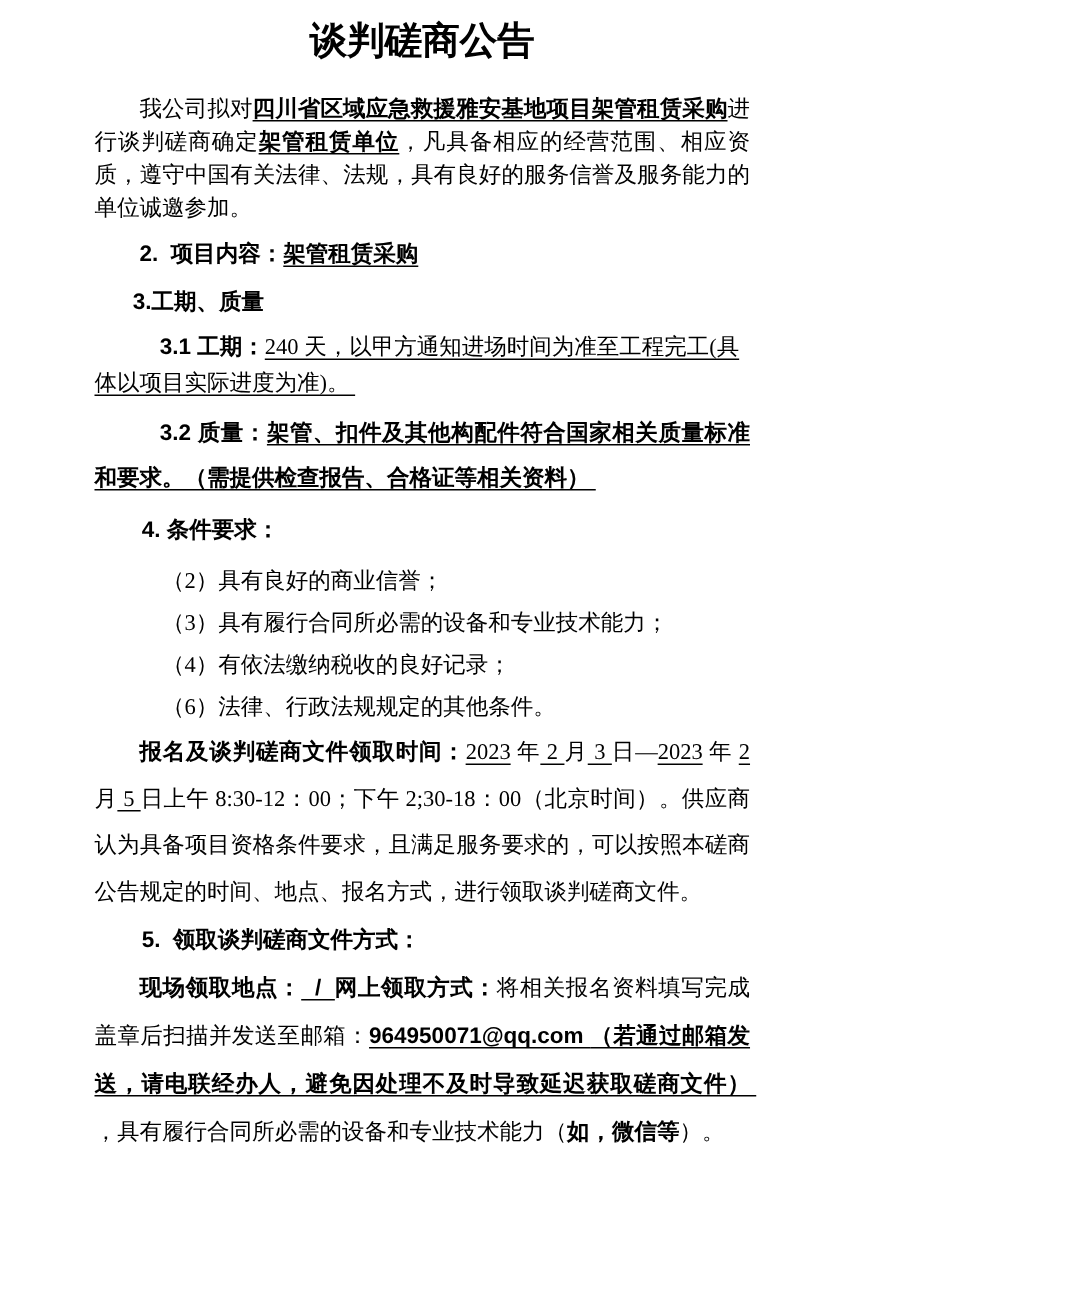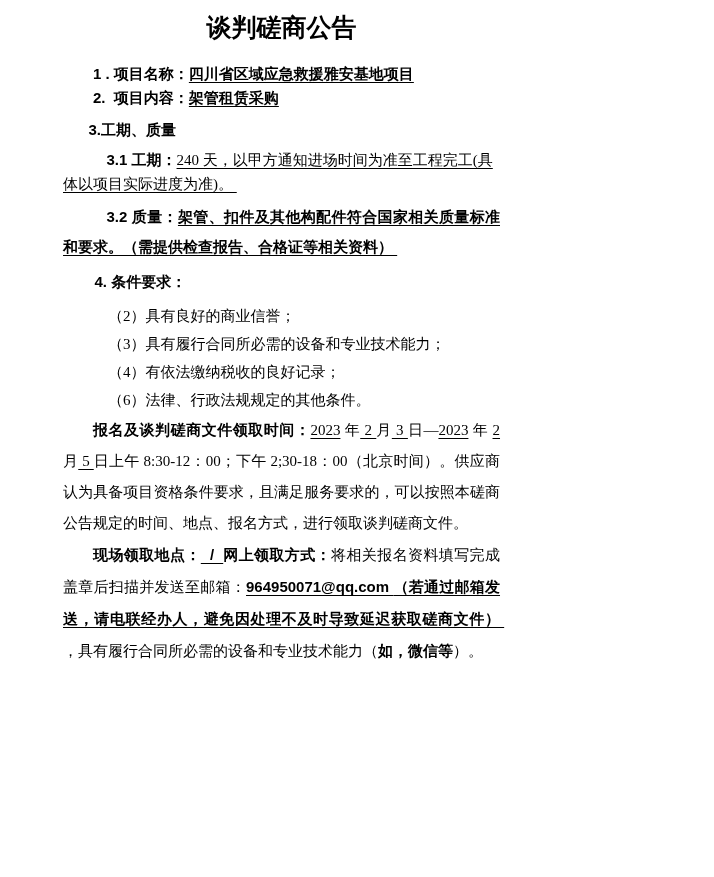--- a/index.html
+++ b/index.html
@@ -55,33 +55,34 @@
   .signup { line-height: 31px; text-indent: 2em; }
   .h5     { line-height: 24px; text-indent: 2.1em; margin-top: 4px; margin-bottom: 4px; }
   .pickup { line-height: 31px; text-indent: 2em; }
 </style>
 </head>
 <body>
 
 <div id="doc">
   <h1 class="title">谈判磋商公告</h1>
 
+  <p class="para just intro"><span>我公司拟对</span><span class="bu">四川省区域应急救援雅安基地项目架管租赁采购</span><span>进行谈判磋商确定</span><span class="bu">架管租赁单位</span><span>，凡具备相应的经营范围、相应资质，遵守中国有关法律、法规，具有良好的服务信誉及服务能力的单位诚邀参加。</span></p>
 
-  <p class="para item"><span class="b">1 . 项目名称：</span><span class="bu">四川省区域应急救援雅安基地项目</span></p>
   <p class="para item"><span class="b">2.  项目内容：</span><span class="bu">架管租赁采购</span></p>
 
   <p class="para h3"><span class="b">3.工期、质量</span></p>
   <p class="para s31"><span class="b">3.1 工期：</span><span class="u">240 天，以甲方通知进场时间为准至工程完工(具体以项目实际进度为准)。 </span></p>
   <p class="para just s32"><span class="b">3.2 质量：</span><span class="bu">架管、扣件及其他构配件符合国家相关质量标准和要求。（需提供检查报告、合格证等相关资料） </span></p>
 
   <p class="para h4"><span class="b">4. 条件要求：</span></p>
 
   <p class="para cond"><span>（2）具有良好的商业信誉；</span></p>
   <p class="para cond"><span>（3）具有履行合同所必需的设备和专业技术能力；</span></p>
   <p class="para cond"><span>（4）有依法缴纳税收的良好记录；</span></p>
   <p class="para cond"><span>（6）法律、行政法规规定的其他条件。</span></p>
 
 
   <p class="para just signup"><span class="b">报名及谈判磋商文件领取时间：</span><span class="u">2023</span><span> 年</span><span class="u"> 2 </span><span>月</span><span class="u"> 3 </span><span>日—</span><span class="u">2023</span><span> 年 </span><span class="u">2</span><span> 月</span><span class="u"> 5 </span><span>日上午 8:30-12：00；下午 2;30-18：00（北京时间）。供应商认为具备项目资格条件要求，且满足服务要求的，可以按照本磋商公告规定的时间、地点、报名方式，进行领取谈判磋商文件。</span></p>
 
+  <p class="para h5"><span class="b">5.  领取谈判磋商文件方式：</span></p>
   <p class="para just pickup"><span class="b">现场领取地点：</span><span class="bu">  /  </span><span class="b">网上领取方式：</span><span>将相关报名资料填写完成盖章后扫描并发送至邮箱：</span><span class="bu">964950071@qq.com </span><span class="bu">（若通过邮箱发送，请电联经办人，避免因处理不及时导致延迟获取磋商文件） </span><span>，具有履行合同所必需的设备和专业技术能力（</span><span class="b">如，微信等</span><span>）。</span></p>
 
 </div>
 
 </body></html>

